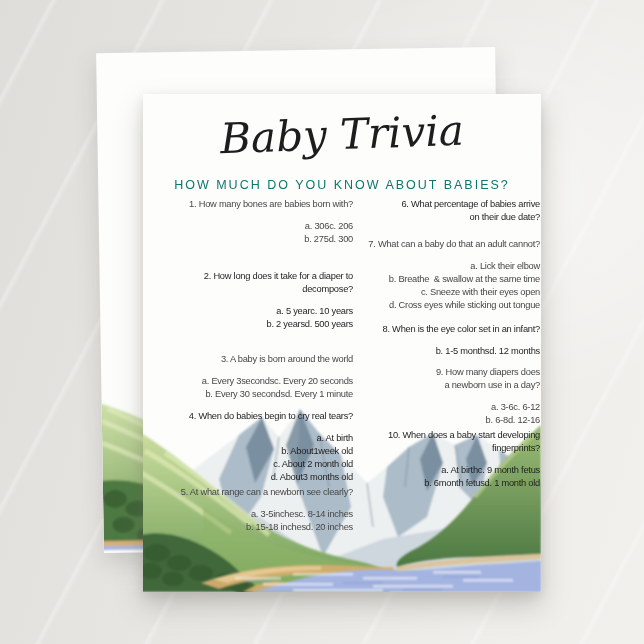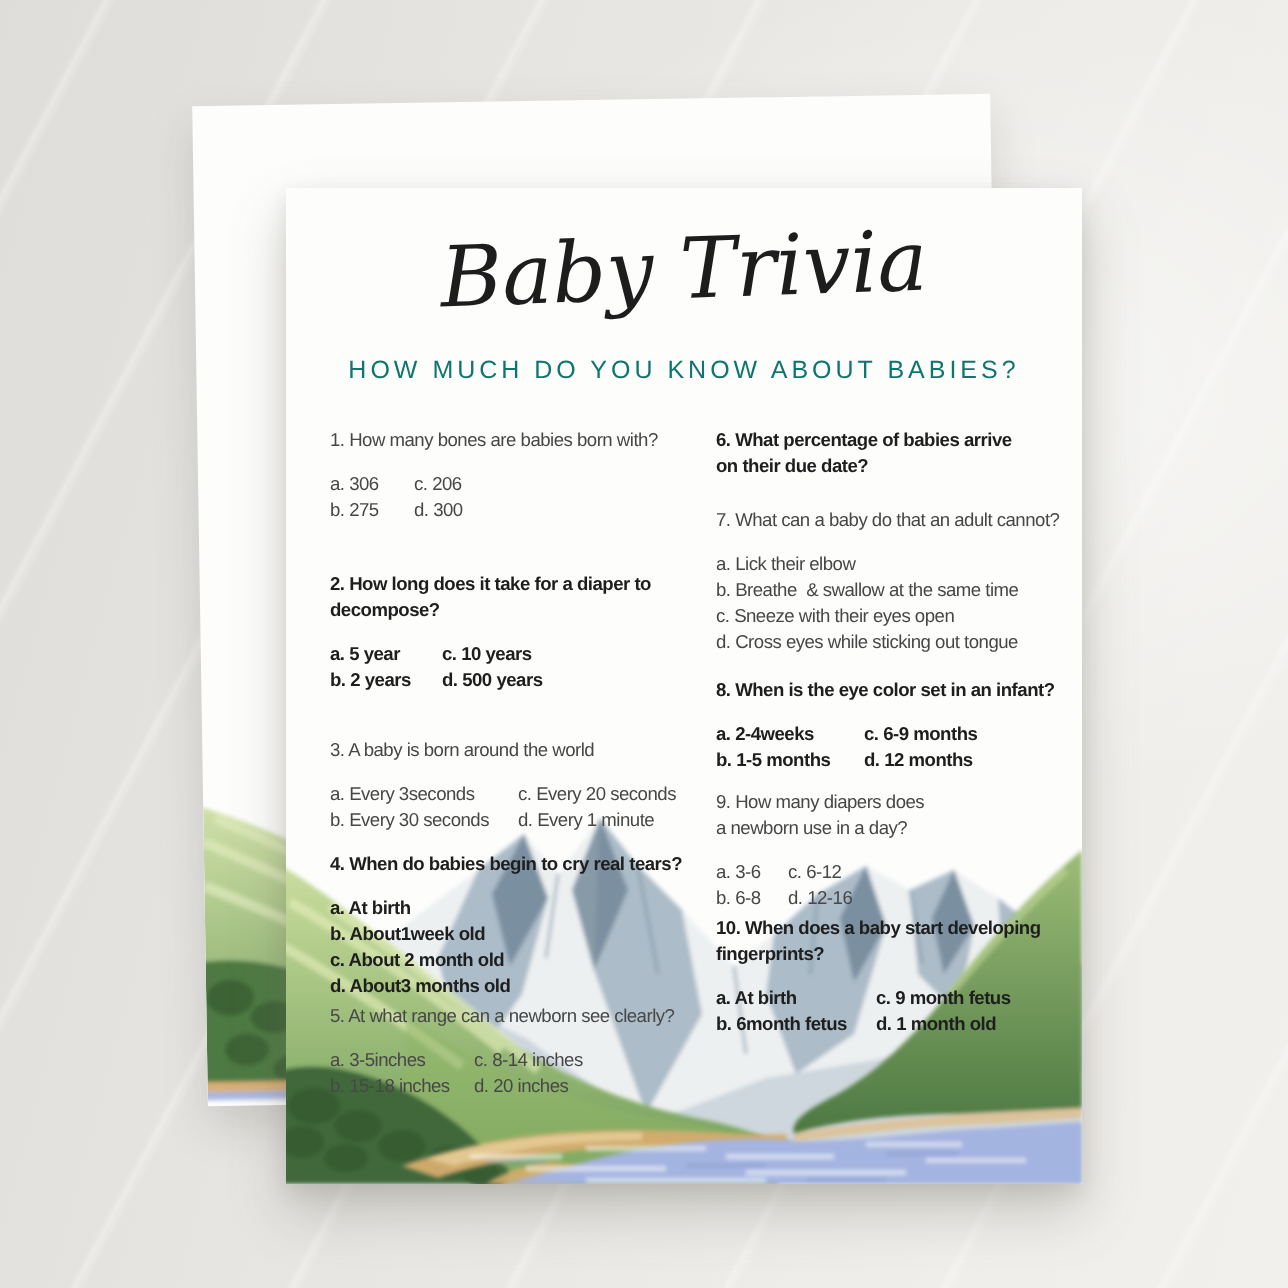--- a/index.html
+++ b/index.html
@@ -29,28 +29,28 @@
   .title{
     position:absolute;top:8px;left:0;right:0;text-align:center;
     font-family:"DejaVu Serif", serif;font-style:italic;font-weight:400;
     font-size:42px;line-height:66px;color:#1d1d1d;
     transform:rotate(-2deg);
   }
   .subtitle{
     position:absolute;top:84px;left:0;right:0;text-align:center;
     font-size:12.5px;letter-spacing:2px;color:#0f766e;white-space:pre;
   }
-  .col{position:absolute;top:120px;}
+  .col{position:absolute;top:104px;text-align:right;}
   .col-left{left:22px;width:188px;}
   .col-right{left:215px;width:182px;}
   .q{
     position:relative;z-index:2;
     font-size:9.3px;letter-spacing:-0.25px;line-height:13px;color:#474747;
   }
-  .q.bold{font-weight:700;color:#1e1e1e;}
+  .q.bold{font-weight:400;color:#1e1e1e;}
   .q-head{white-space:pre;}
   .opts{margin-top:9px;}
   .opt-row{white-space:pre;line-height:13px;}
   .opt-row .c1{display:inline-block;width:var(--w,60px);}
   .cols-layer{position:absolute;inset:0;z-index:2;}
 </style>
 </head>
 <body>
 
 <div class="scene">
@@ -232,21 +232,20 @@
             <div class="opt-row"><span>a. Lick their elbow</span></div>
             <div class="opt-row"><span>b. Breathe  &amp; swallow at the same time</span></div>
             <div class="opt-row"><span>c. Sneeze with their eyes open</span></div>
             <div class="opt-row"><span>d. Cross eyes while sticking out tongue</span></div>
           </div>
         </div>
 
         <div class="q bold" style="margin-top:11px">
           <div class="q-head">8. When is the eye color set in an infant?</div>
           <div class="opts" style="--w:74px">
-            <div class="opt-row"><span class="c1">a. 2-4weeks</span><span>c. 6-9 months</span></div>
             <div class="opt-row"><span class="c1">b. 1-5 months</span><span>d. 12 months</span></div>
           </div>
         </div>
 
         <div class="q" style="margin-top:8px">
           <div class="q-head">9. How many diapers does
 a newborn use in a day?</div>
           <div class="opts" style="--w:36px">
             <div class="opt-row"><span class="c1">a. 3-6</span><span>c. 6-12</span></div>
             <div class="opt-row"><span class="c1">b. 6-8</span><span>d. 12-16</span></div>

